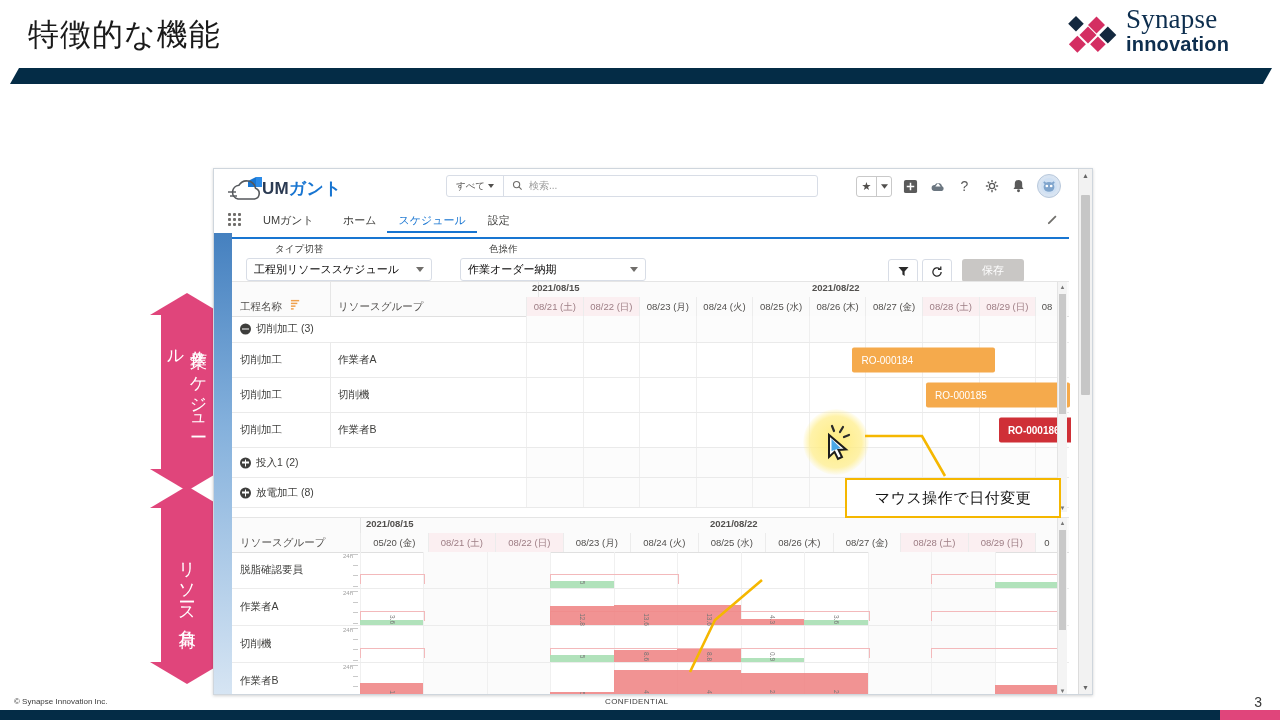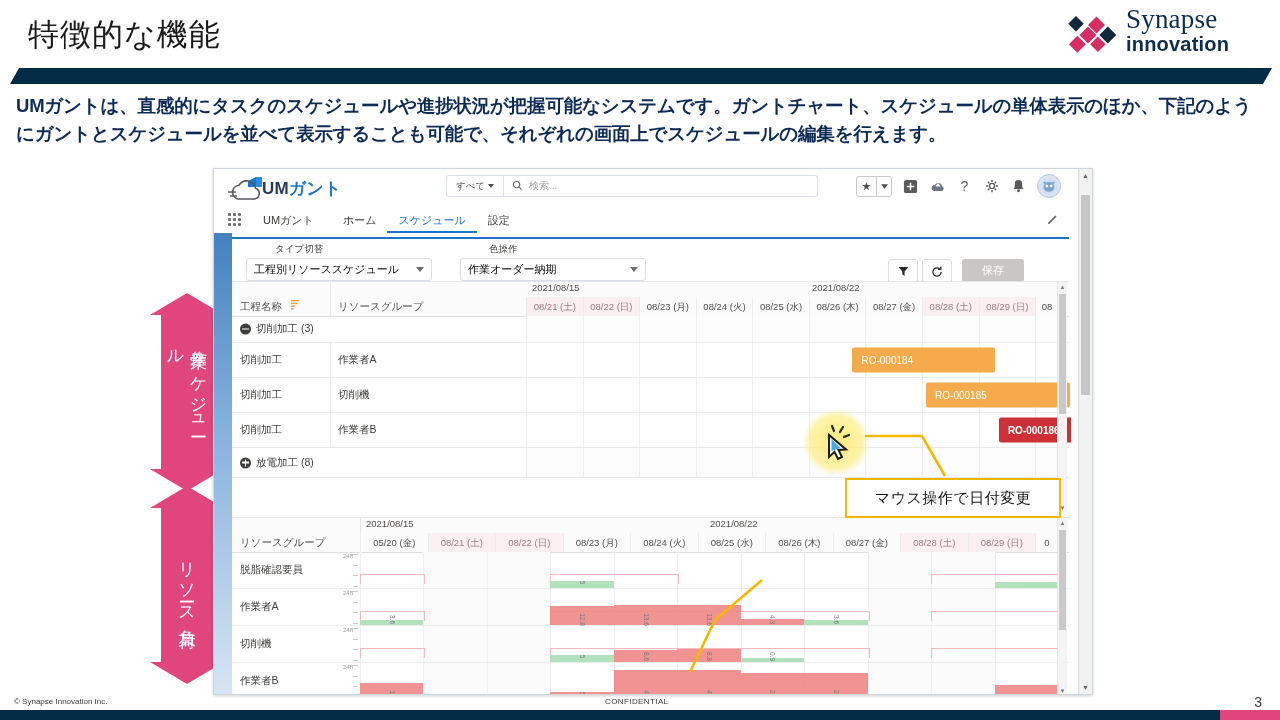--- a/index.html
+++ b/index.html
@@ -196,21 +196,21 @@
   #gantt-panel { top: 112px; height: 230px; }
   #load-panel  { top: 348px; height: 177px; }
 
   .hdr-row { position:absolute; left:0; right:0; top:0; height: 34px; background:#fbfbfb; border-bottom:1px solid #e0e0e0; }
   .lcol { position:absolute; top:0; bottom:0; border-right: 1px solid #e6e6e6; }
   .colhdr { font-size: 10.5px; color: #514f4d; position:absolute; }
 
   .datebox { position:absolute; top:0; bottom:0; }
   .weekline {
     position:absolute; left:0; right:0; top:0; height:15px;
-    font-size: 9.5px; color:#514f4d; font-weight:normal;
+    font-size: 9.5px; color:#514f4d; font-weight:bold;
   }
   .weekline span { position:absolute; }
   .dayline { position:absolute; left:0; right:0; top:15px; height:19px; display:flex; }
   .day {
     flex: 1 0 auto; text-align:center; font-size: 9.5px; color:#514f4d;
     border-left: 1px solid #ececec; line-height: 19px;
   }
   .day.we { background: #fbeff1; color:#9d7d84; }
 
   .rows { position:absolute; left:0; right:0; top:34px; bottom:0; }
@@ -310,21 +310,20 @@
         <rect x="8" y="-6" width="11" height="11" fill="#d42e62" transform="rotate(45)"></rect>
         <rect x="-7" y="8" width="12" height="12" fill="#d42e62" transform="rotate(45)"></rect>
       </g>
     </svg>
     <div class="logo-text">
       <div class="logo-syn">Synapse</div>
       <div class="logo-inv">innovation</div>
     </div>
   </div>
 
-  <div class="lead">UMガントは、直感的にタスクのスケジュールや進捗状況が把握可能なシステムです。ガントチャート、スケジュールの単体表示のほか、下記のようにガントとスケジュールを並べて表示することも可能で、それぞれの画面上でスケジュールの編集を行えます。</div>
 
   <div class="arrow" id="arrow-schedule">
     <div class="arrow-head up"></div>
     <div class="arrow-head down"></div>
     <div class="arrow-label">作業スケジュール</div>
   </div>
   <div class="arrow" id="arrow-load">
     <div class="arrow-head up"></div>
     <div class="arrow-head down"></div>
     <div class="arrow-label">リソース負荷</div>
@@ -585,20 +584,39 @@
                 <div style="flex: 1 0 auto; border-left: 1px solid rgb(239, 239, 239); background: rgb(252, 252, 252);"></div>
                 <div style="flex: 1 0 auto; border-left: 1px solid rgb(239, 239, 239); background: rgb(252, 252, 252);"></div>
                 <div style="flex: 1 0 auto; border-left: 1px solid rgb(239, 239, 239); background: rgb(252, 252, 252);"></div>
                 <div style="flex: 1 0 auto; border-left: 1px solid rgb(239, 239, 239); background: rgb(252, 252, 252);"></div>
                 <div style="flex: 0 0 22px; border-left: 1px solid rgb(239, 239, 239); background: rgb(252, 252, 252);"></div>
               </div>
               <div class="toggle">
                 <i class="h"></i>
                 <i class="v"></i>
               </div>
+              <span class="grp-label">投入1 (2)</span>
+            </div>
+            <div class="grow" style="height: 29px;">
+              <div style="position: absolute; inset: 0px 11px 0px 294px; display: flex;">
+                <div style="flex: 1 0 auto; border-left: 1px solid rgb(239, 239, 239); background: rgb(252, 252, 252);"></div>
+                <div style="flex: 1 0 auto; border-left: 1px solid rgb(239, 239, 239); background: rgb(252, 252, 252);"></div>
+                <div style="flex: 1 0 auto; border-left: 1px solid rgb(239, 239, 239); background: rgb(252, 252, 252);"></div>
+                <div style="flex: 1 0 auto; border-left: 1px solid rgb(239, 239, 239); background: rgb(252, 252, 252);"></div>
+                <div style="flex: 1 0 auto; border-left: 1px solid rgb(239, 239, 239); background: rgb(252, 252, 252);"></div>
+                <div style="flex: 1 0 auto; border-left: 1px solid rgb(239, 239, 239); background: rgb(252, 252, 252);"></div>
+                <div style="flex: 1 0 auto; border-left: 1px solid rgb(239, 239, 239); background: rgb(252, 252, 252);"></div>
+                <div style="flex: 1 0 auto; border-left: 1px solid rgb(239, 239, 239); background: rgb(252, 252, 252);"></div>
+                <div style="flex: 1 0 auto; border-left: 1px solid rgb(239, 239, 239); background: rgb(252, 252, 252);"></div>
+                <div style="flex: 0 0 22px; border-left: 1px solid rgb(239, 239, 239); background: rgb(252, 252, 252);"></div>
+              </div>
+              <div class="toggle">
+                <i class="h"></i>
+                <i class="v"></i>
+              </div>
               <span class="grp-label">放電加工 (8)</span>
             </div>
           </div>
         <div class="mini-scroll">
           <div class="mar t">▲</div>
           <div class="mthumb"></div>
           <div class="mar b">▼</div>
         </div>
       </div>
 

